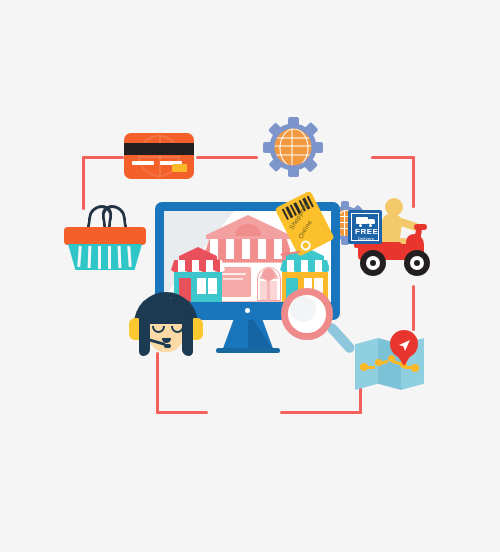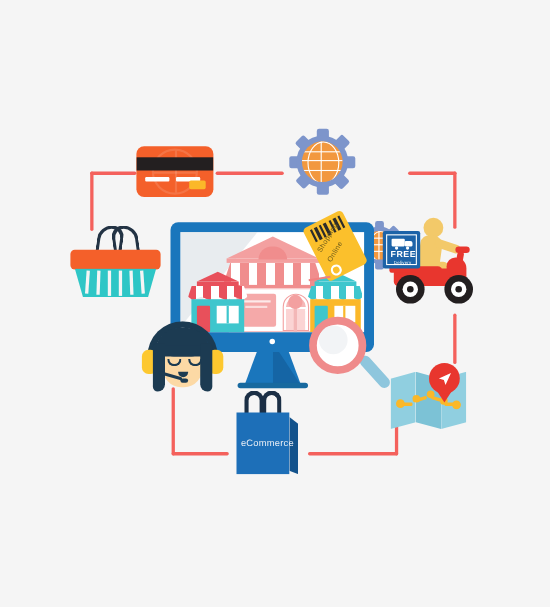--- a/index.html
+++ b/index.html
@@ -354,21 +354,14 @@
 
     <div class="pin-tip" style="left:40px;top:22px;"></div>
     <div class="pin" style="left:35px;top:0;width:28px;height:28px;"></div>
     <div class="abs" style="left:43px;top:8px;">
       <svg width="13" height="13" viewBox="0 0 13 13">
         <polygon points="12,1 1,6 5.5,7.5 7,12" fill="#ffffff"></polygon>
       </svg>
     </div>
   </div>
 
-  <div class="abs" style="left:212px;top:355px;width:62px;height:76px;">
-    <div class="bag-handle" style="left:10px;top:0;width:18px;height:22px;box-sizing:border-box;"></div>
-    <div class="bag-handle" style="left:26px;top:0;width:18px;height:22px;box-sizing:border-box;"></div>
-    <div class="bag-body" style="left:3px;top:20px;width:48px;height:56px;"></div>
-    <div class="bag-side" style="left:51px;top:24px;width:8px;height:52px;clip-path:polygon(0 0,100% 12%,100% 100%,0 94%);"></div>
-    <div class="bag-txt" style="left:7px;top:42px;">eCommerce</div>
-  </div>
 
 </div>
 
 </body></html>

